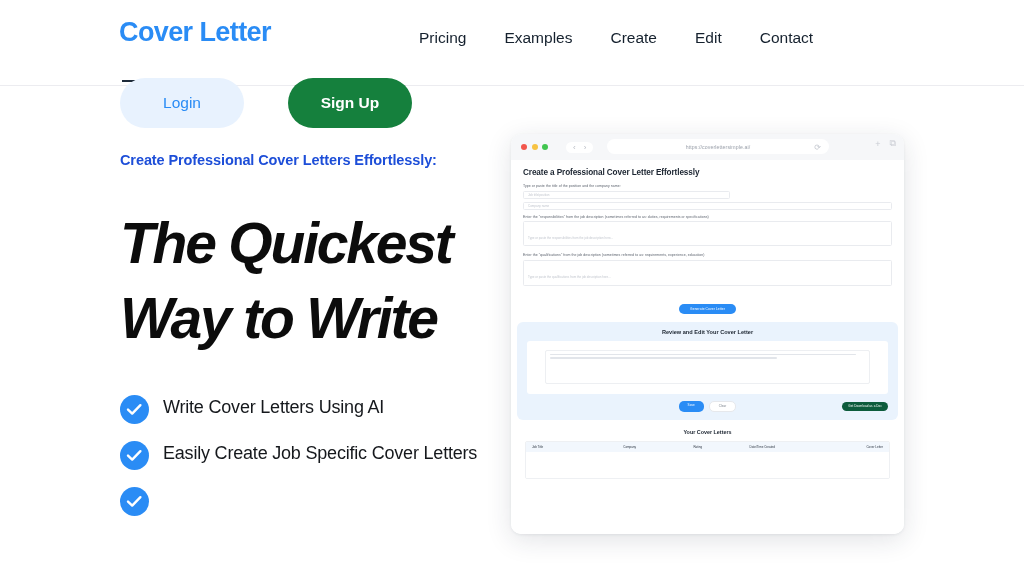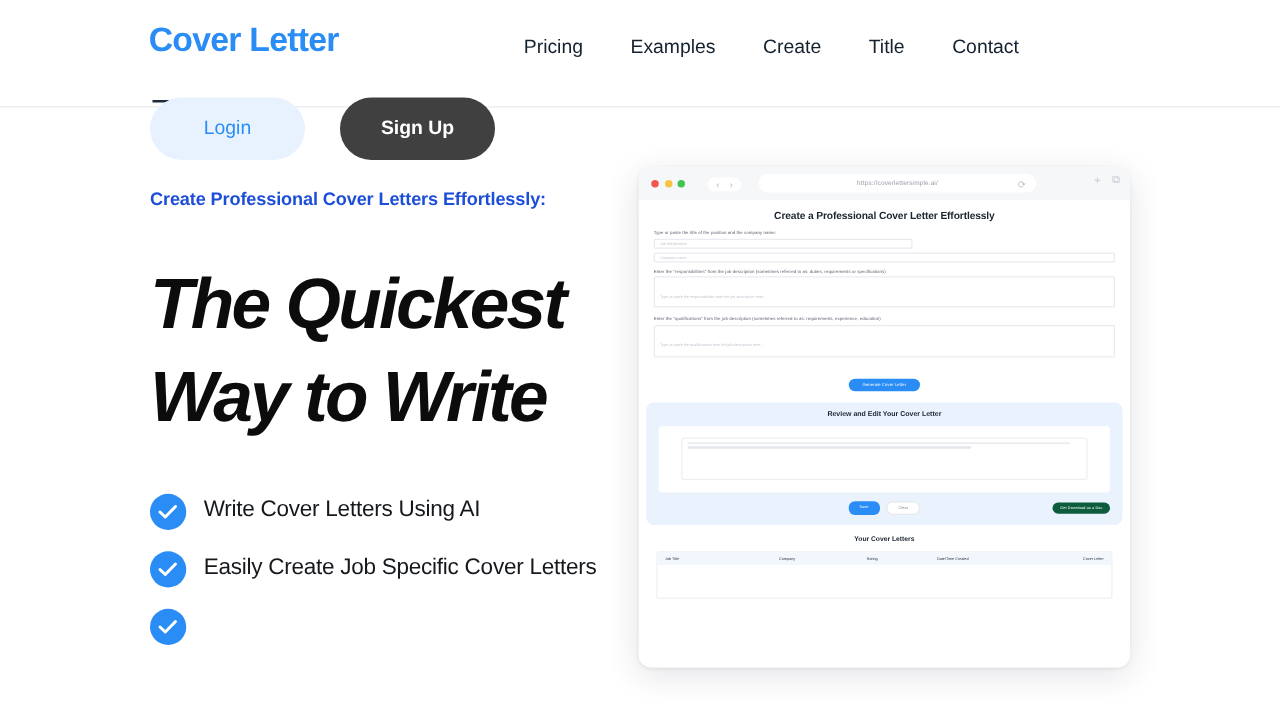--- a/index.html
+++ b/index.html
@@ -29,29 +29,29 @@
   .logo-sub {
     font-size: 19px; color: #20262e; letter-spacing: -0.2px; line-height: 22px; white-space: nowrap; margin-top: 44px;
   }
 
   .nav { position: absolute; left: 400px; top: 29px; display: flex; gap: 0; }
   .nav a {
     font-size: 15.5px; color: #15212e; text-decoration: none; padding: 0 19px; white-space: nowrap;
   }
 
   
-  .auth { position: absolute; left: 120px; top: 78px; display: flex; align-items: center; gap: 4px; z-index: 6;}
+  .auth { position: absolute; left: 120px; top: 78px; display: flex; align-items: center; gap: 20px; z-index: 6;}
   .btn-login {
     width: 124px; height: 50px; border-radius: 25px;
     background: #e8f2fe; color: #2a8cf5; border: none;
     font-size: 15.5px; font-family: inherit; cursor: pointer;
   }
   .btn-signup {
     width: 124px; height: 50px; border-radius: 25px;
-    background: #404040; color: #fff; border: none;
+    background: #15803d; color: #fff; border: none;
     font-size: 15.5px; font-weight: bold; font-family: inherit; cursor: pointer;
     margin-left: 24px;
   }
 
   
   .hero-left { position: absolute; left: 120px; top: 150px; width: 360px; }
   .eyebrow {
     font-size: 14.5px; font-weight: bold; color: #1d4ed8; line-height: 20px; letter-spacing: -0.1px;
   }
   .hero-title {
@@ -94,21 +94,21 @@
   .urltext { font-size: 5.2px; color: #9aa0aa; letter-spacing: 0.1px; }
   .reload { position: absolute; right: 8px; top: 4px; font-size: 8px; color: #c2c6ce; }
   .bar-right { position: absolute; right: -40px; top: 4px; display: flex; gap: 9px; align-items: center; }
   .bar-right span { font-size: 9px; color: #c9ccd3; }
 
   .browser-body { background: #fff; height: 374px; position: relative; }
 
   
   .mock-sec { padding: 0 12px; }
   .mock-title {
-    text-align: center; font-size: 8.2px; font-weight: bold; color: #1b2430;
+    font-size: 8.2px; font-weight: bold; color: #1b2430;
     padding: 8px 0 7px; letter-spacing: -0.1px;
   }
   .mock-label { font-size: 3.5px; color: #5c636e; margin-bottom: 2.5px; letter-spacing: 0.05px;}
   .mock-input {
     height: 8px; border: 0.5px solid #e9ebef; border-radius: 1.5px; background: #fff;
     margin-bottom: 3px; display: flex; align-items: center; padding-left: 4px;
   }
   .mock-input.sm { width: 56%; }
   .mock-ph { font-size: 3px; color: #c3c7cf; }
   .mock-area {
@@ -160,21 +160,21 @@
       <div class="logo-sub-row">
         <div class="logo-rule"></div>
         <div class="logo-sub">Simple.ai</div>
       </div>
     </div>
 
     <div class="nav">
       <a href="#">Pricing</a>
       <a href="#">Examples</a>
       <a href="#">Create</a>
-      <a href="#">Title</a>
+      <a href="#">Edit</a>
       <a href="#">Contact</a>
     </div>
   </div>
 
   <div class="auth">
     <button class="btn-login">Login</button>
     <button class="btn-signup">Sign Up</button>
   </div>
 
   <div class="hero-left">

